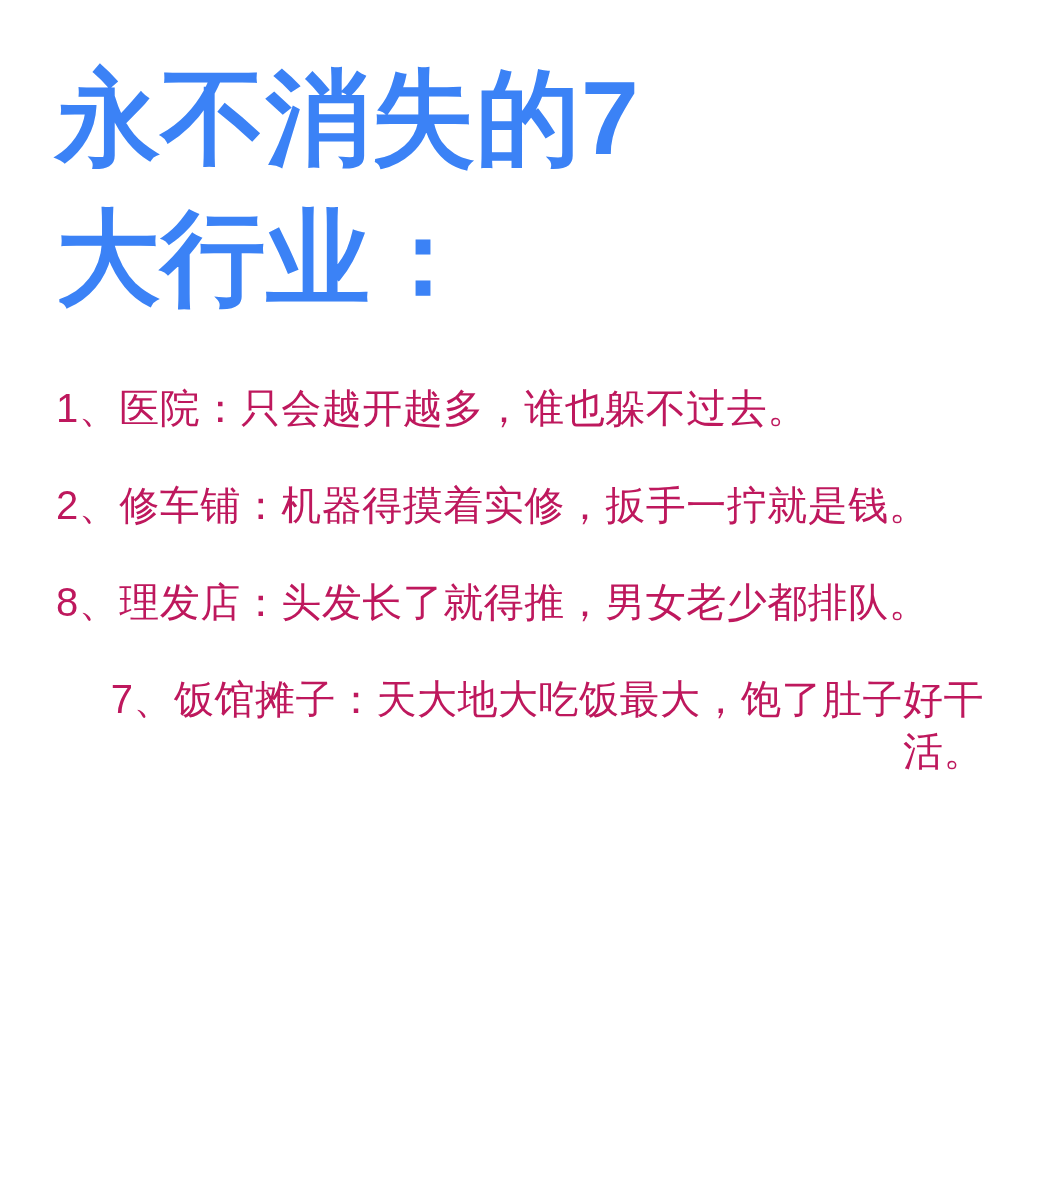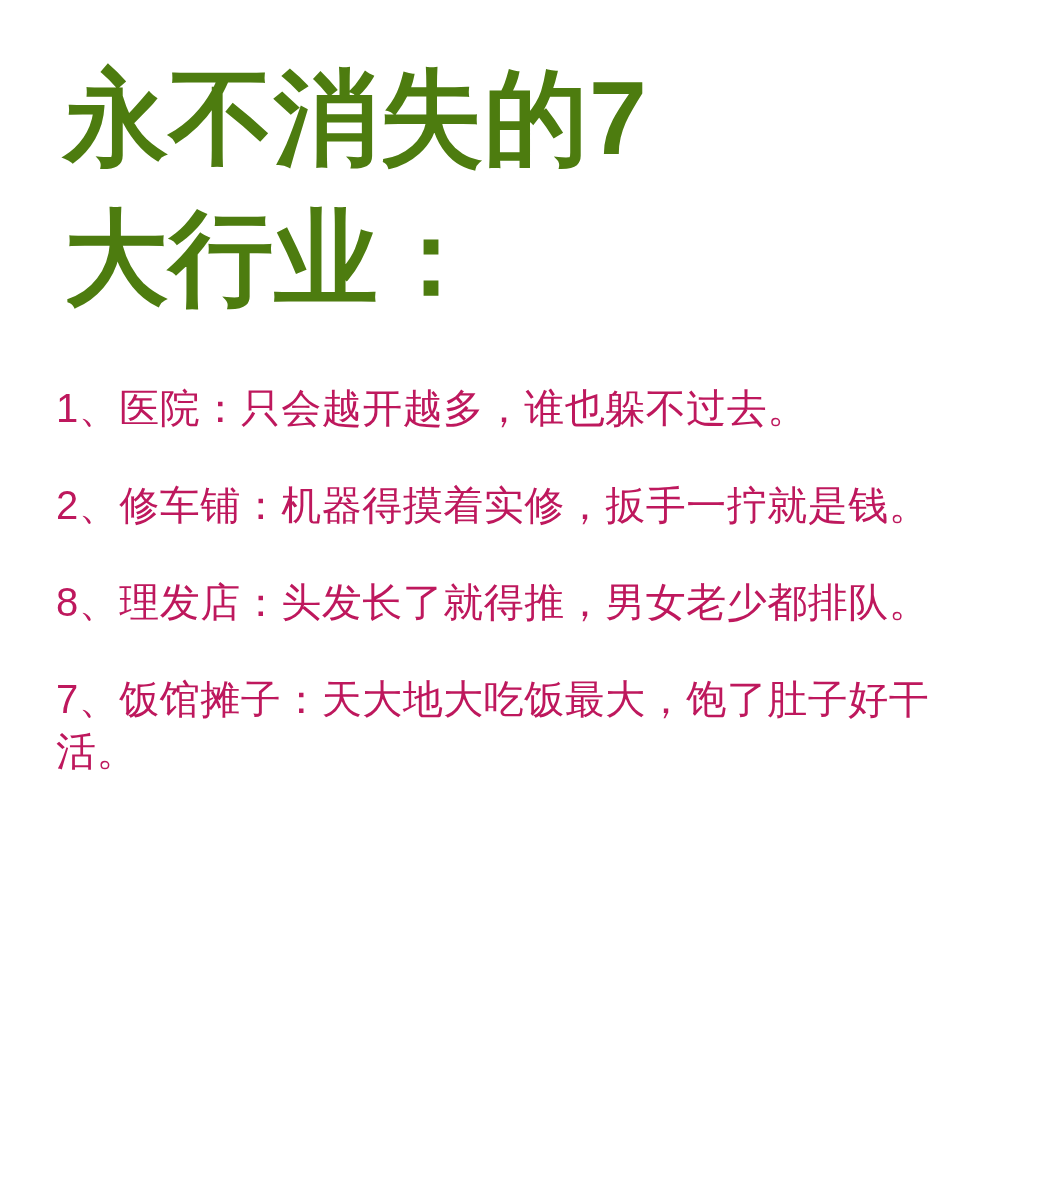--- a/index.html
+++ b/index.html
@@ -19,40 +19,41 @@
     width: 1040px;
     height: 1200px;
     box-sizing: border-box;
     padding: 48px 56px 0 56px;
   }
   .title {
     font-size: 104px;
     line-height: 1.35;
     font-weight: 700;
     letter-spacing: 1px;
-    color: #4d7c0f;
-    margin: 0 0 54px 8px;
+    color: #3b82f6;
+    margin: 0 0 54px 0;
     white-space: pre-line;
   }
   .list {
     margin: 0;
     padding: 0;
     list-style: none;
   }
   .list-item {
     font-size: 40px;
     line-height: 1.28;
     font-weight: 500;
     color: #be185d;
     margin: 0 0 46px 0;
     letter-spacing: 0.5px;
     text-indent: 0;
   }
   .list-item:last-child {
     margin-bottom: 0;
+    text-align: right;
   }
 </style>
 </head>
 <body>
 
 <div class="page">
 
   <h1 class="title">永不消失的7
 大行业：</h1>
 

